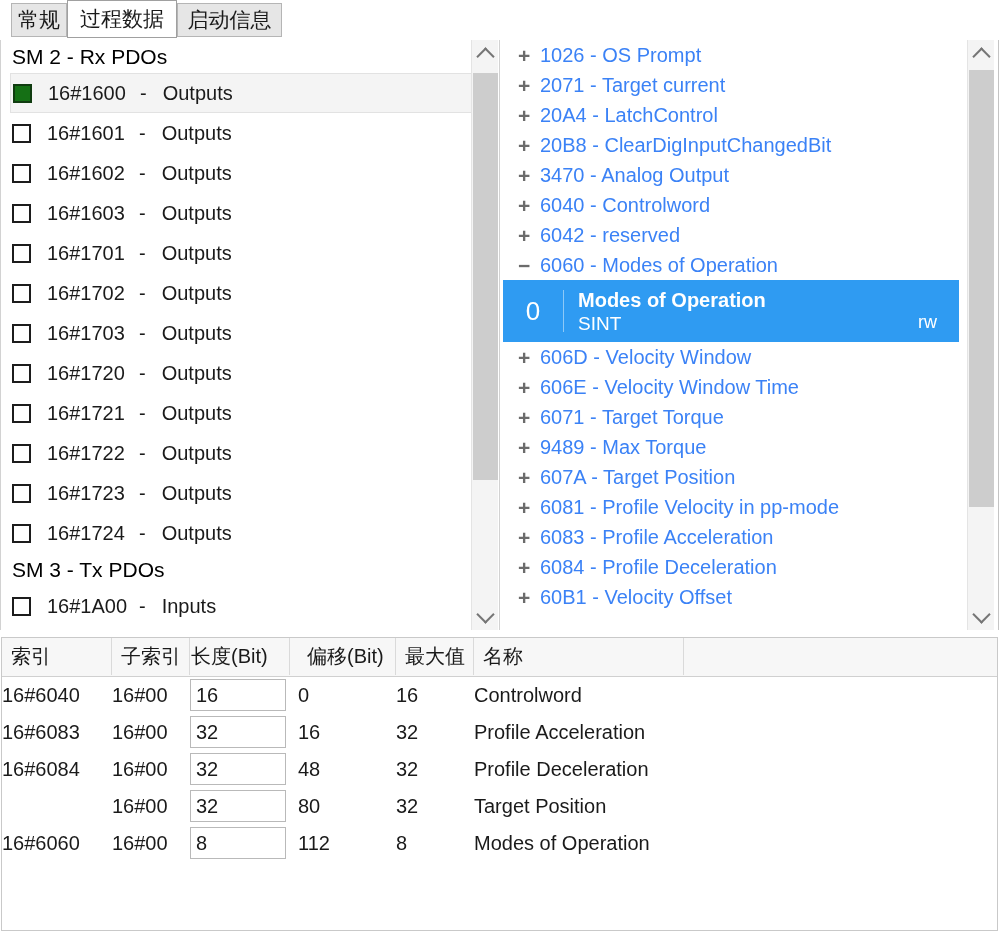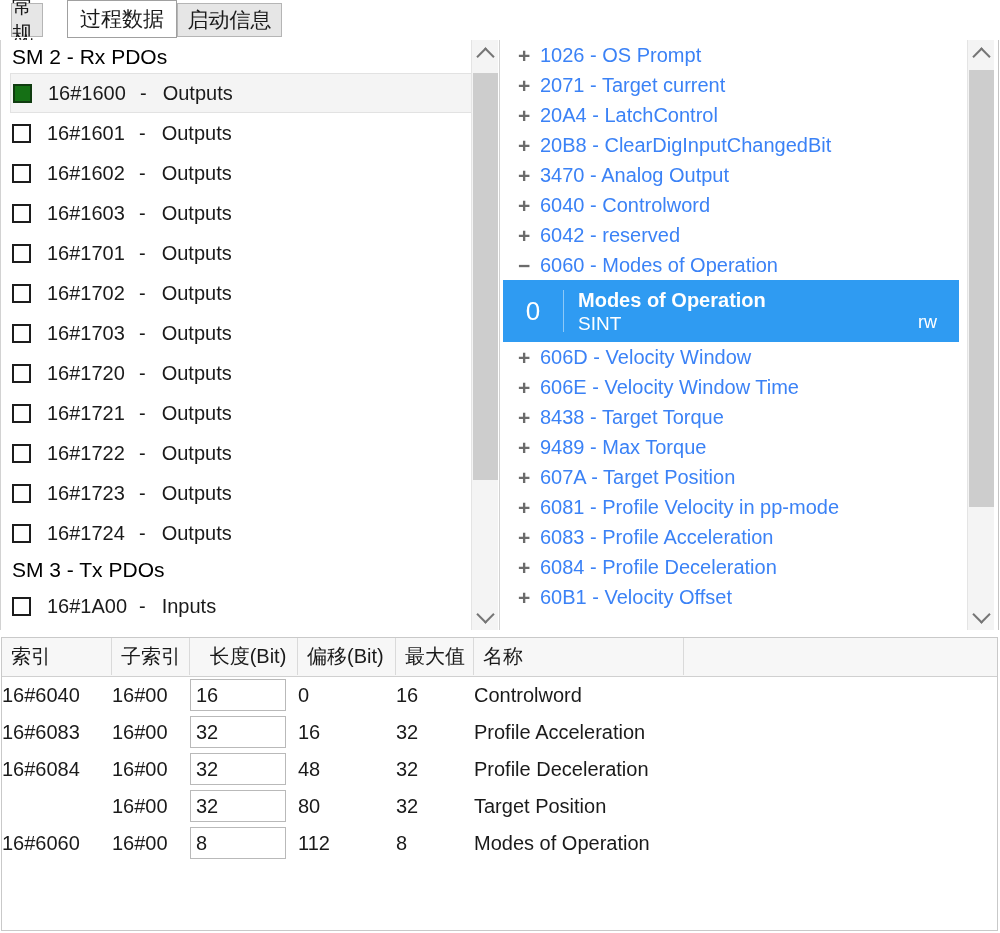--- a/index.html
+++ b/index.html
@@ -27,21 +27,21 @@
     color:#1a1a1a;
     cursor:default;
   }
   .tab.active{
     background:#ffffff;
     border-bottom:1px solid #ffffff;
     top:0px;height:38px;
     z-index:4;
     border-color:#a0a0a0;
   }
-  #tab0{left:11px;width:32px;}
+  #tab0{left:11px;width:56px;}
   #tab1{left:67px;width:110px;}
   #tab2{left:177px;width:105px;}
   #tabline{
     position:absolute;left:0;top:37px;width:1000px;height:1px;background:#ffffff;
   }
 
   
   #leftpanel{
     position:absolute;left:1px;top:40px;width:496px;height:590px;
     background:#ffffff;
@@ -165,21 +165,21 @@
   }
   .cellinput{
     position:absolute;top:2px;height:32px;width:96px;
     box-sizing:border-box;border:1px solid #b9b9b9;background:#ffffff;
     font-family:"Liberation Sans","DejaVu Sans",sans-serif;
     font-size:20px;color:#1a1a1a;padding:0 0 0 5px;line-height:30px;
   }
   
   .c-idx{left:0px;width:110px;}
   .c-sub{left:110px;width:78px;}
-  .c-len{left:188px;width:108px;text-align:center;}
+  .c-len{left:180px;width:108px;}
   .c-off{left:296px;width:98px;}
   .c-max{left:394px;width:78px;}
   .c-name{left:472px;width:210px;border-right:1px solid #dadada;}
   .c-pad{left:682px;width:315px;border-right:none;}
 </style>
 </head>
 <body>
 
 <div id="tabbar">
   <div class="tab" id="tab0">
@@ -326,21 +326,21 @@
     <div class="treerow">
       <span class="expander">+</span>
       <span class="treelbl">606D - Velocity Window</span>
     </div>
     <div class="treerow">
       <span class="expander">+</span>
       <span class="treelbl">606E - Velocity Window Time</span>
     </div>
     <div class="treerow">
       <span class="expander">+</span>
-      <span class="treelbl">8438 - Target Torque</span>
+      <span class="treelbl">6071 - Target Torque</span>
     </div>
     <div class="treerow">
       <span class="expander">+</span>
       <span class="treelbl">9489 - Max Torque</span>
     </div>
     <div class="treerow">
       <span class="expander">+</span>
       <span class="treelbl">607A - Target Position</span>
     </div>
     <div class="treerow">

